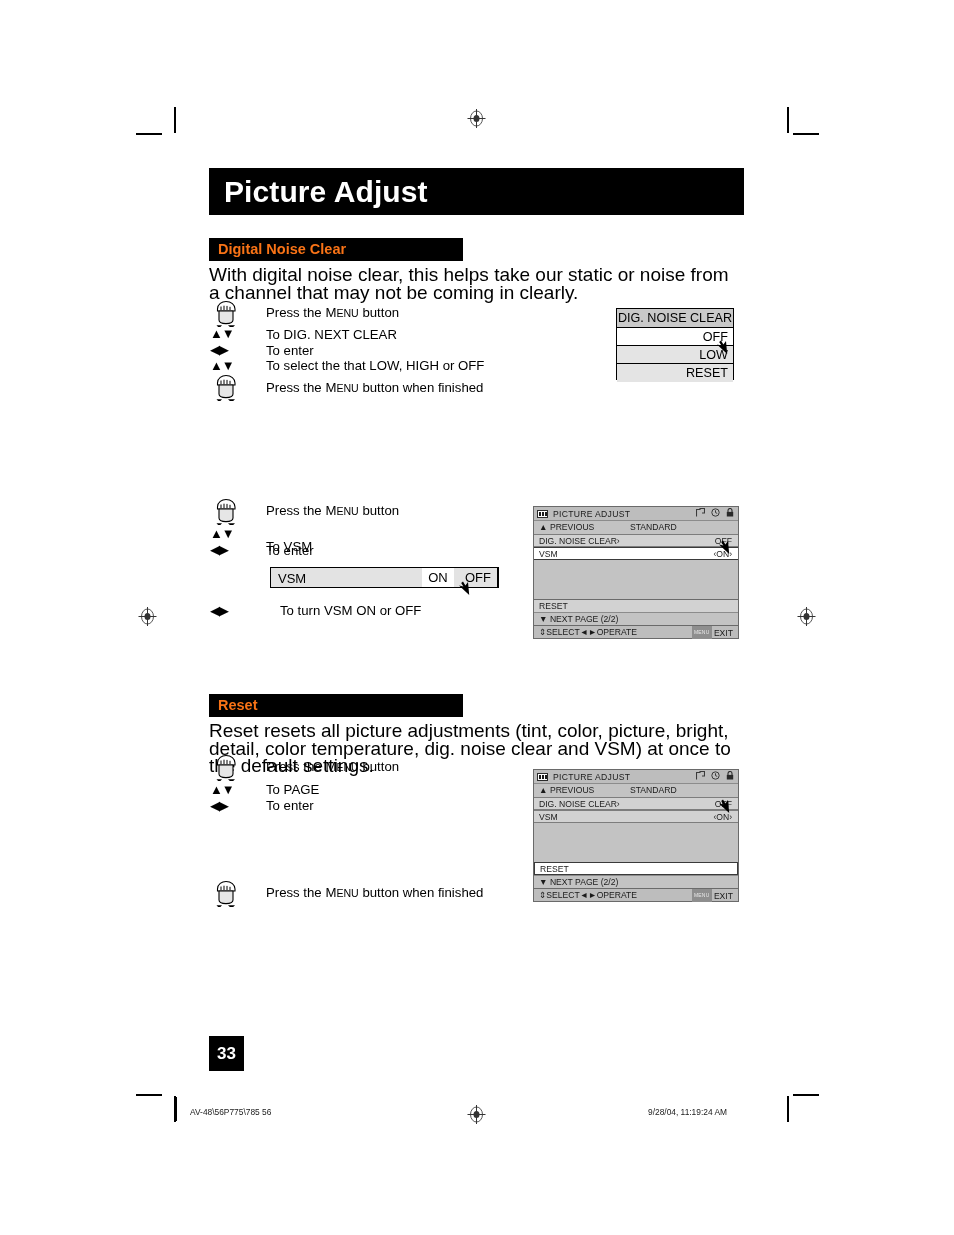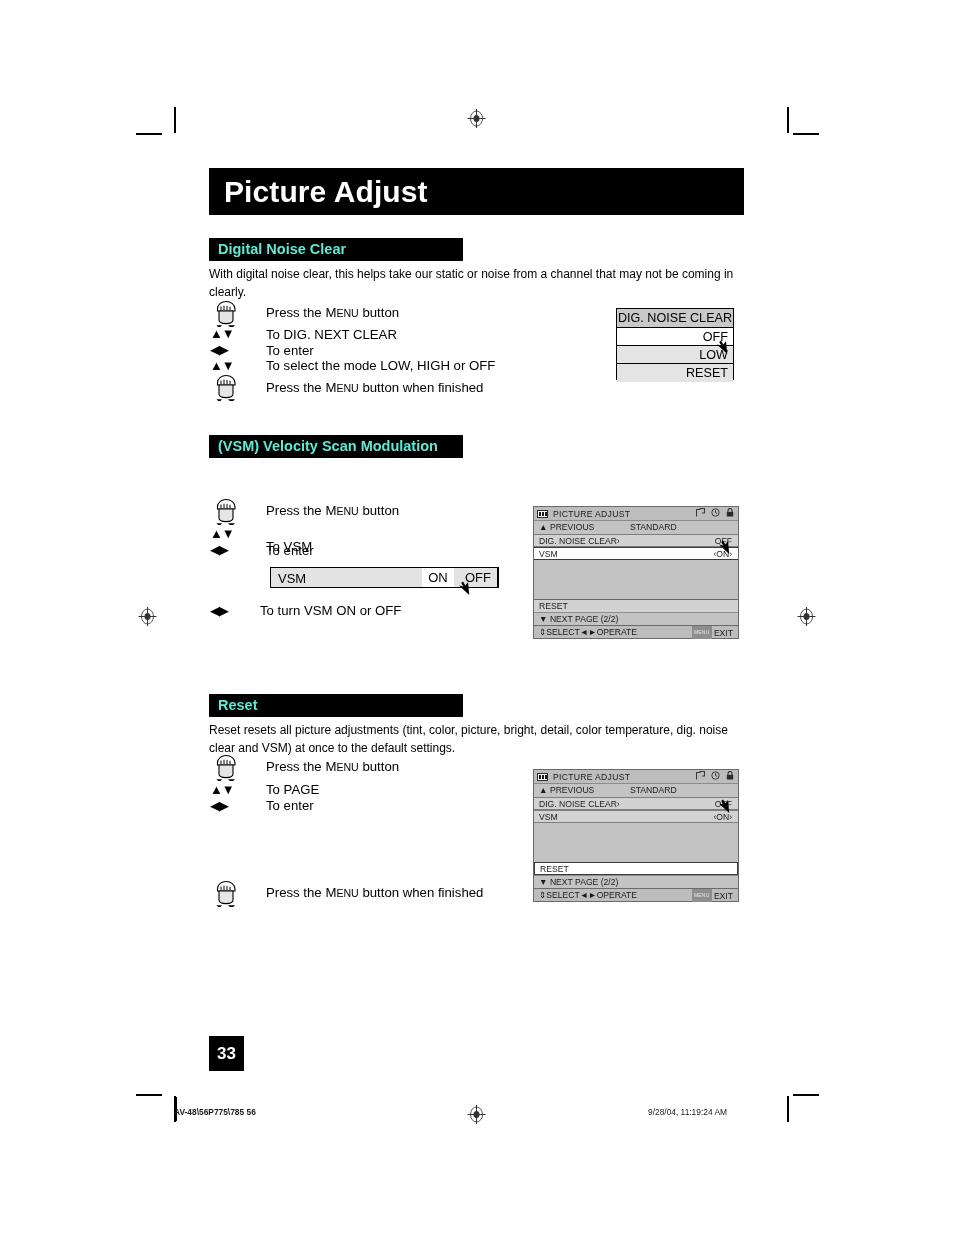--- a/index.html
+++ b/index.html
@@ -45,29 +45,29 @@
 
   
   .sec-bar {
     position: absolute;
     background: #000000;
     height: 23px;
   }
   .sec-bar .t {
     position: absolute;
     left: 9px; top: 3px;
-    color: #5eead4;
+    color: #f97316;
     font-size: 14.5px;
     font-weight: bold;
   }
 
   
   .para {
     position: absolute;
-    font-size: 12px;
+    font-size: 19px;
     line-height: 17.5px;
     color: #000;
   }
   .para.italic { font-style: italic; }
 
   
   .step-icon { position: absolute; }
   .step-text {
     position: absolute;
     font-size: 13.2px;
@@ -331,21 +331,21 @@
     <span class="sc-lead">Press the </span><span class="sc-lead">M<span class="smallcaps">ENU</span></span><span class="sc-lead"> button</span>
   </div>
 
   <div class="arrows" style="left:210px;top:327px;">▲▼</div>
   <div class="step-text" style="left:266px;top:326px;">To DIG. NEXT CLEAR</div>
 
   <div class="arrows" style="left:210px;top:343px;">◀▶</div>
   <div class="step-text" style="left:266px;top:342px;">To enter</div>
 
   <div class="arrows" style="left:210px;top:359px;">▲▼</div>
-  <div class="step-text" style="left:266px;top:357px;">To select the mode  LOW, HIGH or OFF</div>
+  <div class="step-text" style="left:266px;top:357px;">To select the that  LOW, HIGH or OFF</div>
 
   <div class="step-icon" style="left:213px;top:374px;">
     <svg width="26" height="27" viewBox="0 0 26 27">
       <path d="M4.5 9 C4.5 4, 9 1.5, 13 1.5 C18 1.5, 22 4.5, 22 9 L22 11 L4.5 11 Z" fill="#ffffff" stroke="#000" stroke-width="1.1"></path>
       <path d="M8 6.5 L8 10 M11 5.7 L11 10 M14 5.9 L14 10 M17 6.8 L17 10" stroke="#000" stroke-width="1"></path>
       <path d="M6 11 L20 11 L20 20 C20 22.2, 18.2 23.6, 13 23.6 C7.8 23.6, 6 22.2, 6 20 Z" fill="#e6e6e6" stroke="#000" stroke-width="1.1"></path>
       <path d="M3.5 25.3 L9 25.3 L7.4 27 L5.1 27 Z" fill="#000"></path>
       <path d="M15 25.3 L22 25.3 L20.2 27 L16.8 27 Z" fill="#000"></path>
     </svg>
   </div>
@@ -358,23 +358,20 @@
     <div class="dnc-row sel">OFF</div>
     <div class="dnc-row alt">LOW</div>
     <div class="dnc-row alt">RESET</div>
   </div>
   <div class="cursor" style="left:716px;top:340px;">
     <svg width="12" height="15" viewBox="0 0 12 15">
       <path d="M11 10.5 L0.8 1 L2 14 L4.6 10.6 L7 14.4 L8.8 13 L6.6 9.6 Z" fill="#000" transform="rotate(180 6 7.5)"></path>
     </svg>
   </div>
 
-  <div class="sec-bar" style="left:209px;top:435px;width:254px;">
-    <div class="t">(VSM) Velocity Scan Modulation</div>
-  </div>
 
   <div class="step-icon" style="left:213px;top:498px;">
     <svg width="26" height="27" viewBox="0 0 26 27">
       <path d="M4.5 9 C4.5 4, 9 1.5, 13 1.5 C18 1.5, 22 4.5, 22 9 L22 11 L4.5 11 Z" fill="#ffffff" stroke="#000" stroke-width="1.1"></path>
       <path d="M8 6.5 L8 10 M11 5.7 L11 10 M14 5.9 L14 10 M17 6.8 L17 10" stroke="#000" stroke-width="1"></path>
       <path d="M6 11 L20 11 L20 20 C20 22.2, 18.2 23.6, 13 23.6 C7.8 23.6, 6 22.2, 6 20 Z" fill="#e6e6e6" stroke="#000" stroke-width="1.1"></path>
       <path d="M3.5 25.3 L9 25.3 L7.4 27 L5.1 27 Z" fill="#000"></path>
       <path d="M15 25.3 L22 25.3 L20.2 27 L16.8 27 Z" fill="#000"></path>
     </svg>
   </div>
@@ -393,21 +390,21 @@
     <span class="on">ON</span>
     <span class="off">OFF</span>
   </div>
   <div class="cursor" style="left:458px;top:581px;">
     <svg width="12" height="15" viewBox="0 0 12 15">
       <path d="M11 10.5 L0.8 1 L2 14 L4.6 10.6 L7 14.4 L8.8 13 L6.6 9.6 Z" fill="#000" transform="rotate(180 6 7.5)"></path>
     </svg>
   </div>
 
   <div class="arrows" style="left:210px;top:604px;">◀▶</div>
-  <div class="step-text" style="left:260px;top:602px;">To turn VSM ON or OFF</div>
+  <div class="step-text" style="left:280px;top:602px;">To turn VSM ON or OFF</div>
 
   <div class="osd" style="left:533px;top:506px;">
     <div class="osd-title">
       <span class="bars">
           <i style="left:1px"></i>
           <i style="left:4px"></i>
           <i style="left:7px"></i>
         </span>
       <span class="tx">PICTURE ADJUST</span>
       <span class="icons">
@@ -565,16 +562,16 @@
       <path d="M11 10.5 L0.8 1 L2 14 L4.6 10.6 L7 14.4 L8.8 13 L6.6 9.6 Z" fill="#000" transform="rotate(180 6 7.5)"></path>
     </svg>
   </div>
 
   <div class="page-chip">
     <div class="n">33</div>
   </div>
 
   <div class="foot-rule" style="left:176px;top:1097px;width:1px;height:24px;"></div>
   <div class="foot-rule" style="left:787px;top:1097px;width:1px;height:24px;"></div>
-  <div class="foot-txt" style="left:174px;top:1107px;font-weight:bold;">AV-48\56P775\785   56</div>
+  <div class="foot-txt" style="left:190px;top:1107px;">AV-48\56P775\785   56</div>
   <div class="foot-txt" style="left:648px;top:1107px;">9/28/04, 11:19:24 AM</div>
 
 </div>
 
 </body></html>

